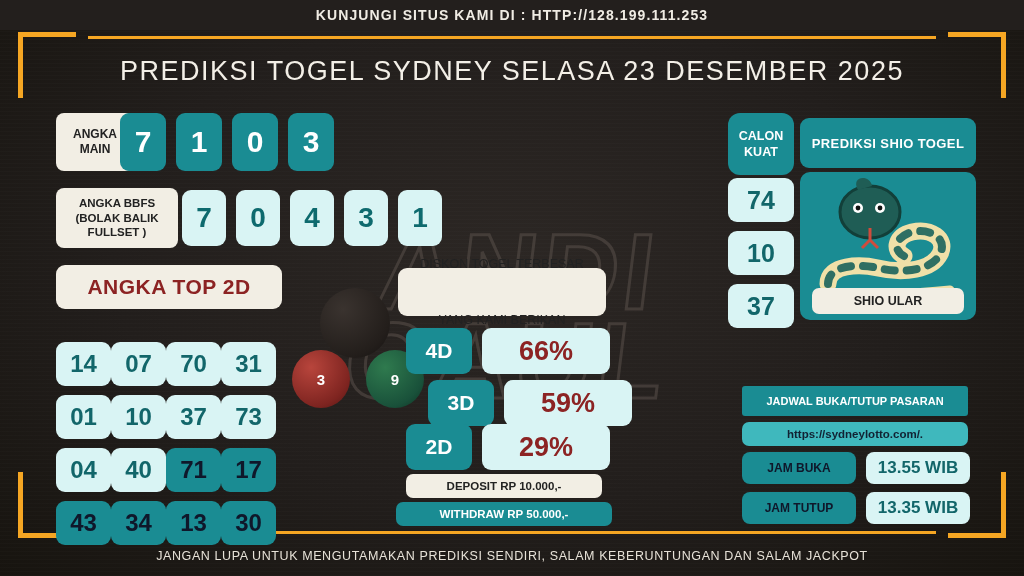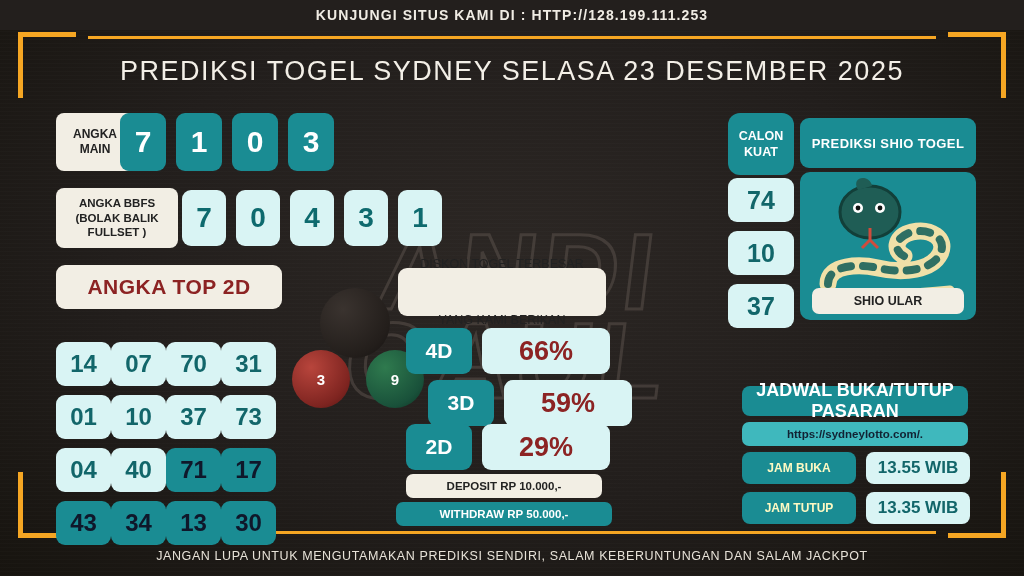--- a/index.html
+++ b/index.html
@@ -114,25 +114,25 @@
     background:#1a8c93; color:#fff; font-size: 13px; font-weight: bold; border-radius: 9px; letter-spacing: .4px; }
   .calon-nums { position: absolute; left: 728px; top: 178px; display: flex; flex-direction: column; gap: 9px; }
   .calon-nums .n { width: 66px; height: 44px; background:#d9f4f4; color:#12666a; font-size: 25px; font-weight: bold;
     border-radius: 9px; display:flex; align-items:center; justify-content:center; }
   .snake-box { position: absolute; left: 800px; top: 172px; width: 176px; height: 148px;
     background:#1a8c93; border-radius: 10px; overflow: hidden; }
   .shio-name { position: absolute; left: 812px; top: 288px; width: 152px; height: 26px;
     background:#f2eee4; color:#222; font-size: 12.5px; font-weight: bold; border-radius: 7px; }
 
   .jadwal { position: absolute; left: 742px; top: 386px; width: 226px; height: 30px;
-    background:#1a8c93; color:#fff; font-size: 18px; font-weight: bold; border-radius: 8px; }
+    background:#1a8c93; color:#fff; font-size: 11px; font-weight: bold; border-radius: 3px; }
   .jadwal-url { position: absolute; left: 742px; top: 422px; width: 226px; height: 24px;
     background:#3fb8bd; color:#123; font-size: 11.5px; font-weight: bold; border-radius: 7px; }
   .jrow { position: absolute; display: flex; gap: 10px; align-items: center; }
-  .jrow .lbl { width: 114px; height: 32px; background:#1a8c93; color:#fef9c3; font-size: 12px; font-weight: bold;
+  .jrow .lbl { width: 114px; height: 32px; background:#1a8c93; color:#0f172a; font-size: 12px; font-weight: bold;
     border-radius: 8px; display:flex; align-items:center; justify-content:center; }
   .jrow .val { width: 104px; height: 32px; background:#d9f4f4; color:#12666a; font-size: 17px; font-weight: bold;
     border-radius: 8px; display:flex; align-items:center; justify-content:center; }
 
   
   .footerbar { position: absolute; bottom: 0; left: 0; width: 1024px; height: 40px;
     display: flex; align-items: center; justify-content: center; }
   .footerbar span { color: #e7e2d8; font-size: 12.5px; letter-spacing: .6px; }
 </style>
 </head>

